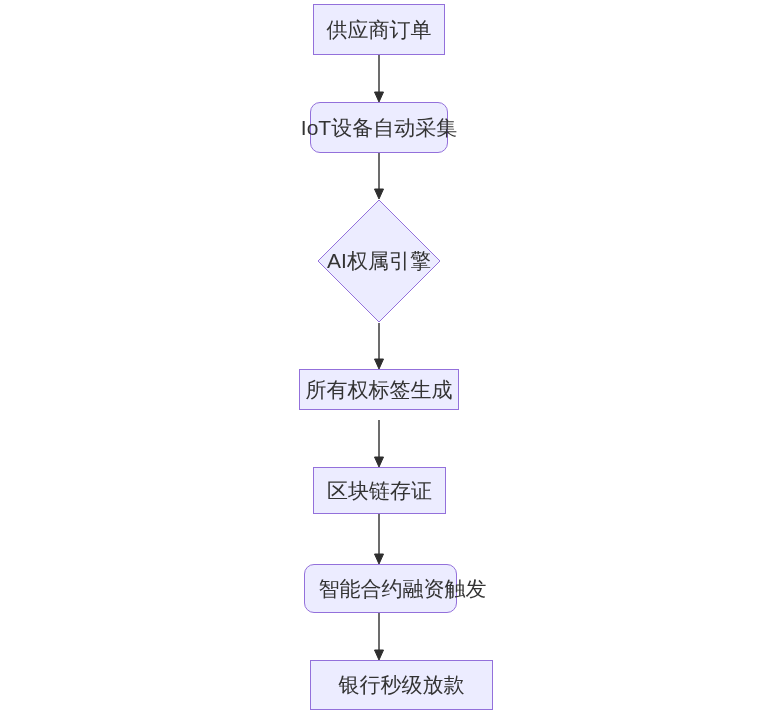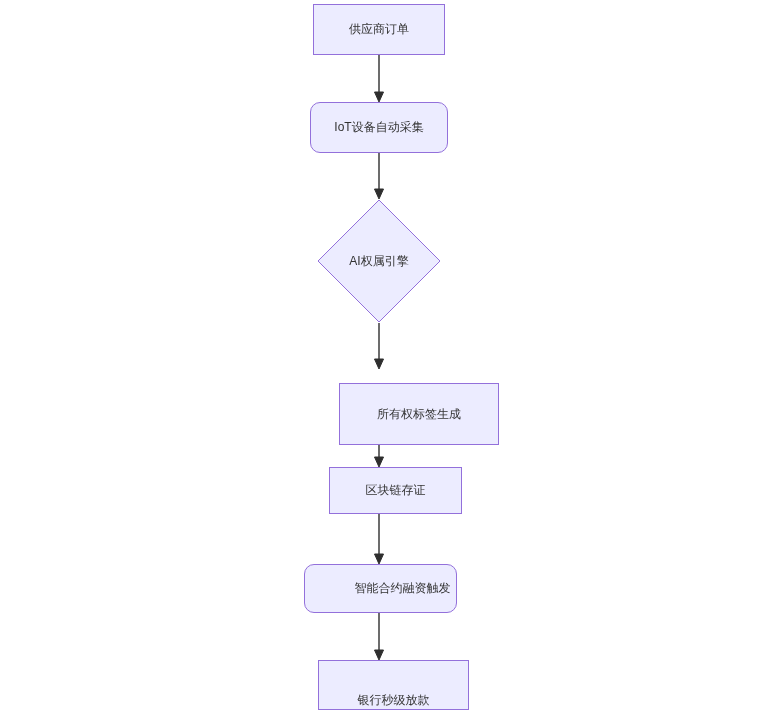--- a/index.html
+++ b/index.html
@@ -32,21 +32,21 @@
     stroke: #2e2e2e;
   }
   .node {
     position: absolute;
     box-sizing: border-box;
     background: #ECECFF;
     border: 1px solid #9370DB;
     display: flex;
     align-items: center;
     justify-content: center;
-    font-size: 12px;
+    font-size: 21px;
     color: #333333;
     text-align: center;
     white-space: nowrap;
   }
   .node.rounded {
     border-radius: 10px;
   }
   .node.diamond {
     background: none;
     border: none;
@@ -101,29 +101,29 @@
     <svg width="124" height="124" viewBox="0 0 124 124" xmlns="http://www.w3.org/2000/svg">
       <polygon points="62,1 123,62 62,123 1,62" fill="#ECECFF" stroke="#9370DB" stroke-width="1"></polygon>
     </svg>
     <span class="diamond-label">AI权属引擎</span>
   </div>
 
   <div class="node rounded" style="left:310px; top:102px; width:138px; height:51px;">
     <span>IoT设备自动采集</span>
   </div>
 
-  <div class="node rect" style="left:299px; top:383px; width:160px; height:62px;margin-left:40px;">
+  <div class="node rect" style="left:299px; top:369px; width:160px; height:41px;">
     <span>所有权标签生成</span>
   </div>
 
-  <div class="node rect" style="left:313px; top:467px; width:133px; height:47px;margin-left:16px;">
+  <div class="node rect" style="left:313px; top:467px; width:133px; height:47px;">
     <span>区块链存证</span>
   </div>
 
   <div class="node rounded" style="left:304px; top:564px; width:153px; height:49px;padding-left:44px;">
     <span>智能合约融资触发</span>
   </div>
 
-  <div class="node rect" style="left:318px; top:660px; width:151px; height:50px;align-items:flex-end;">
+  <div class="node rect" style="left:310px; top:660px; width:183px; height:50px;">
     <span>银行秒级放款</span>
   </div>
 
 </div>
 
 </body></html>

